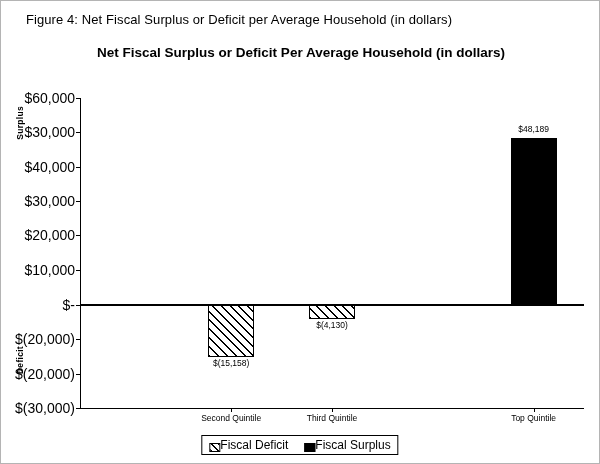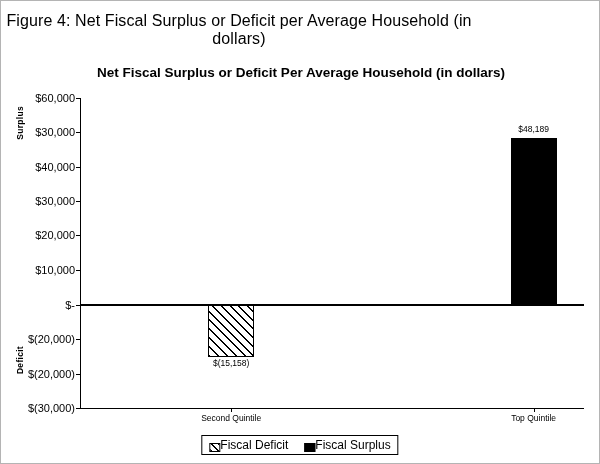--- a/index.html
+++ b/index.html
@@ -21,27 +21,27 @@
     box-sizing: border-box;
     border: 1px solid #b4b4b4;
     background: #fff;
   }
   #figure-caption {
     position: absolute;
     top: 11px;
     left: 0;
     width: 476px;
     text-align: center;
-    font-size: 16px;
+    font-size: 13px;
     color: #000;
     letter-spacing: 0.1px;
   }
   #chart-title {
     position: absolute;
-    top: 64px;
+    top: 44px;
     left: 0;
     width: 600px;
     text-align: center;
     font-size: 13.5px;
     font-weight: bold;
     color: #000;
   }
 
   
   #plot-area {
@@ -77,21 +77,21 @@
     width: 504px;
     height: 1px;
     background: #000;
   }
 
   .tick-label {
     position: absolute;
     right: 100%;
     margin-right: 5px;
     transform: translateY(-50%);
-    font-size: 11px;
+    font-size: 14px;
     white-space: nowrap;
     color: #000;
     text-align: center;
   }
   .tick-mark {
     position: absolute;
     left: -4px;
     width: 4px;
     height: 1px;
     background: #000;
@@ -255,20 +255,26 @@
     </div>
 
 
     <div class="bar-slot" style="left:100.8px; width:100.8px;">
       <div class="bar deficit" style="top:207px; height:52px;"></div>
       <div class="bar-value" style="top:260px;">$(15,158)</div>
       <div class="cat-tick"></div>
       <div class="cat-label">Second Quintile</div>
     </div>
 
+    <div class="bar-slot" style="left:201.6px; width:100.8px;">
+      <div class="bar deficit" style="top:207px; height:14px;"></div>
+      <div class="bar-value" style="top:222px;">$(4,130)</div>
+      <div class="cat-tick"></div>
+      <div class="cat-label">Third Quintile</div>
+    </div>
 
 
     <div class="bar-slot" style="left:403.2px; width:100.8px;">
       <div class="bar surplus" style="top:40px; height:166px;"></div>
       <div class="bar-value" style="top:26px;">$48,189</div>
       <div class="cat-tick"></div>
       <div class="cat-label">Top Quintile</div>
     </div>
 
   </div>

